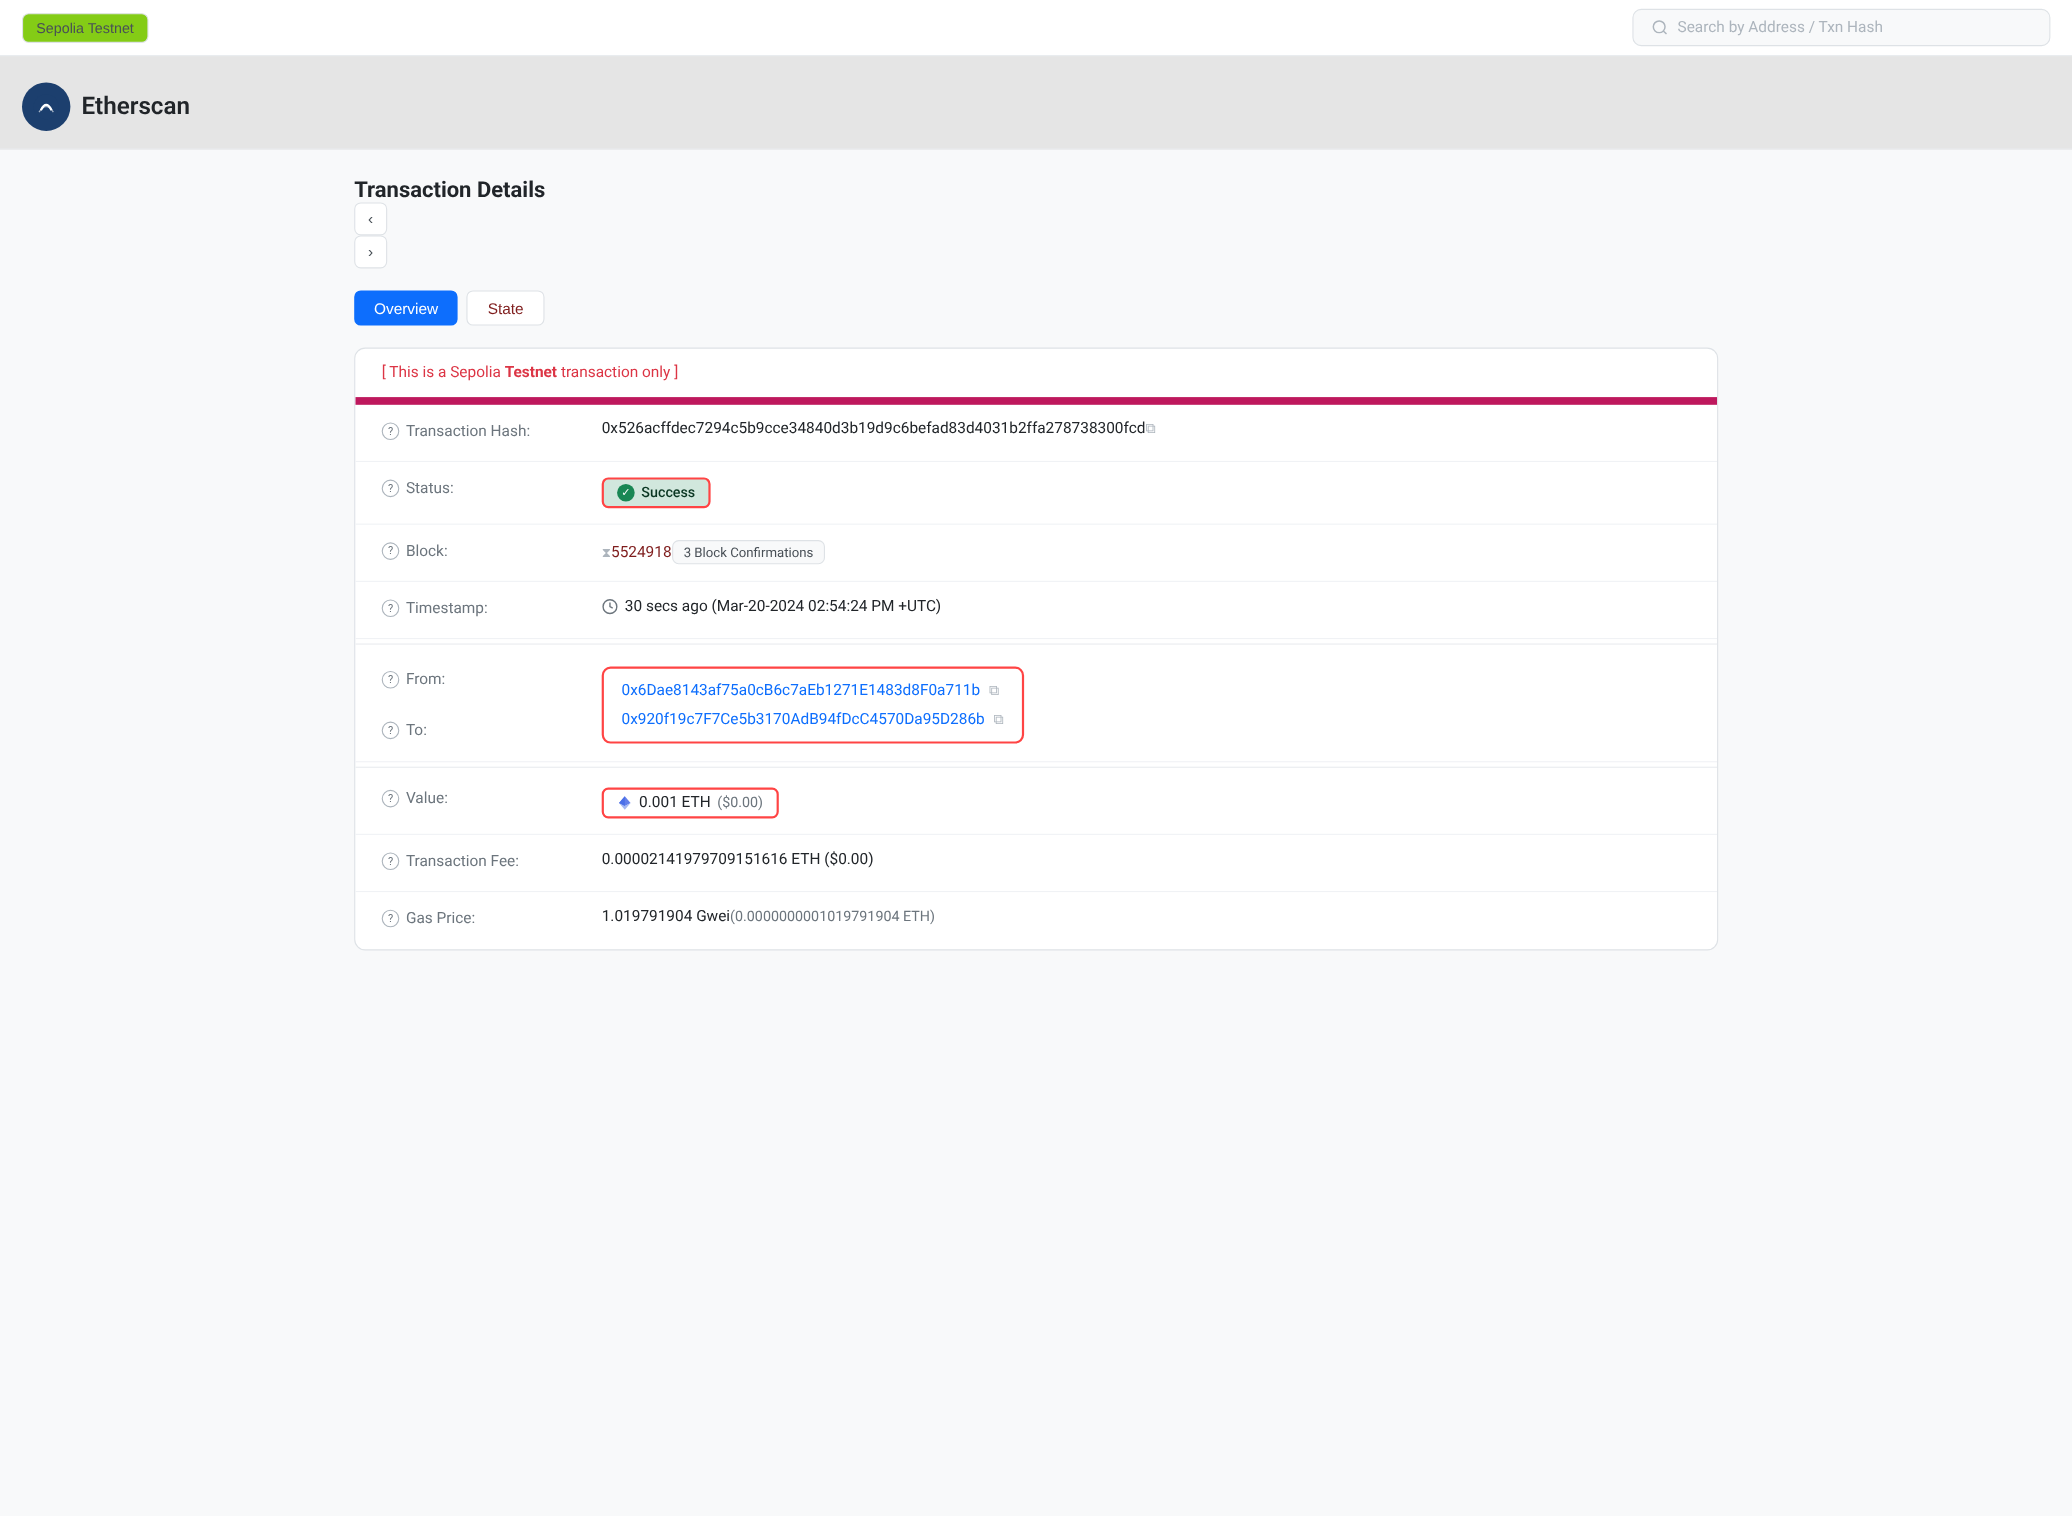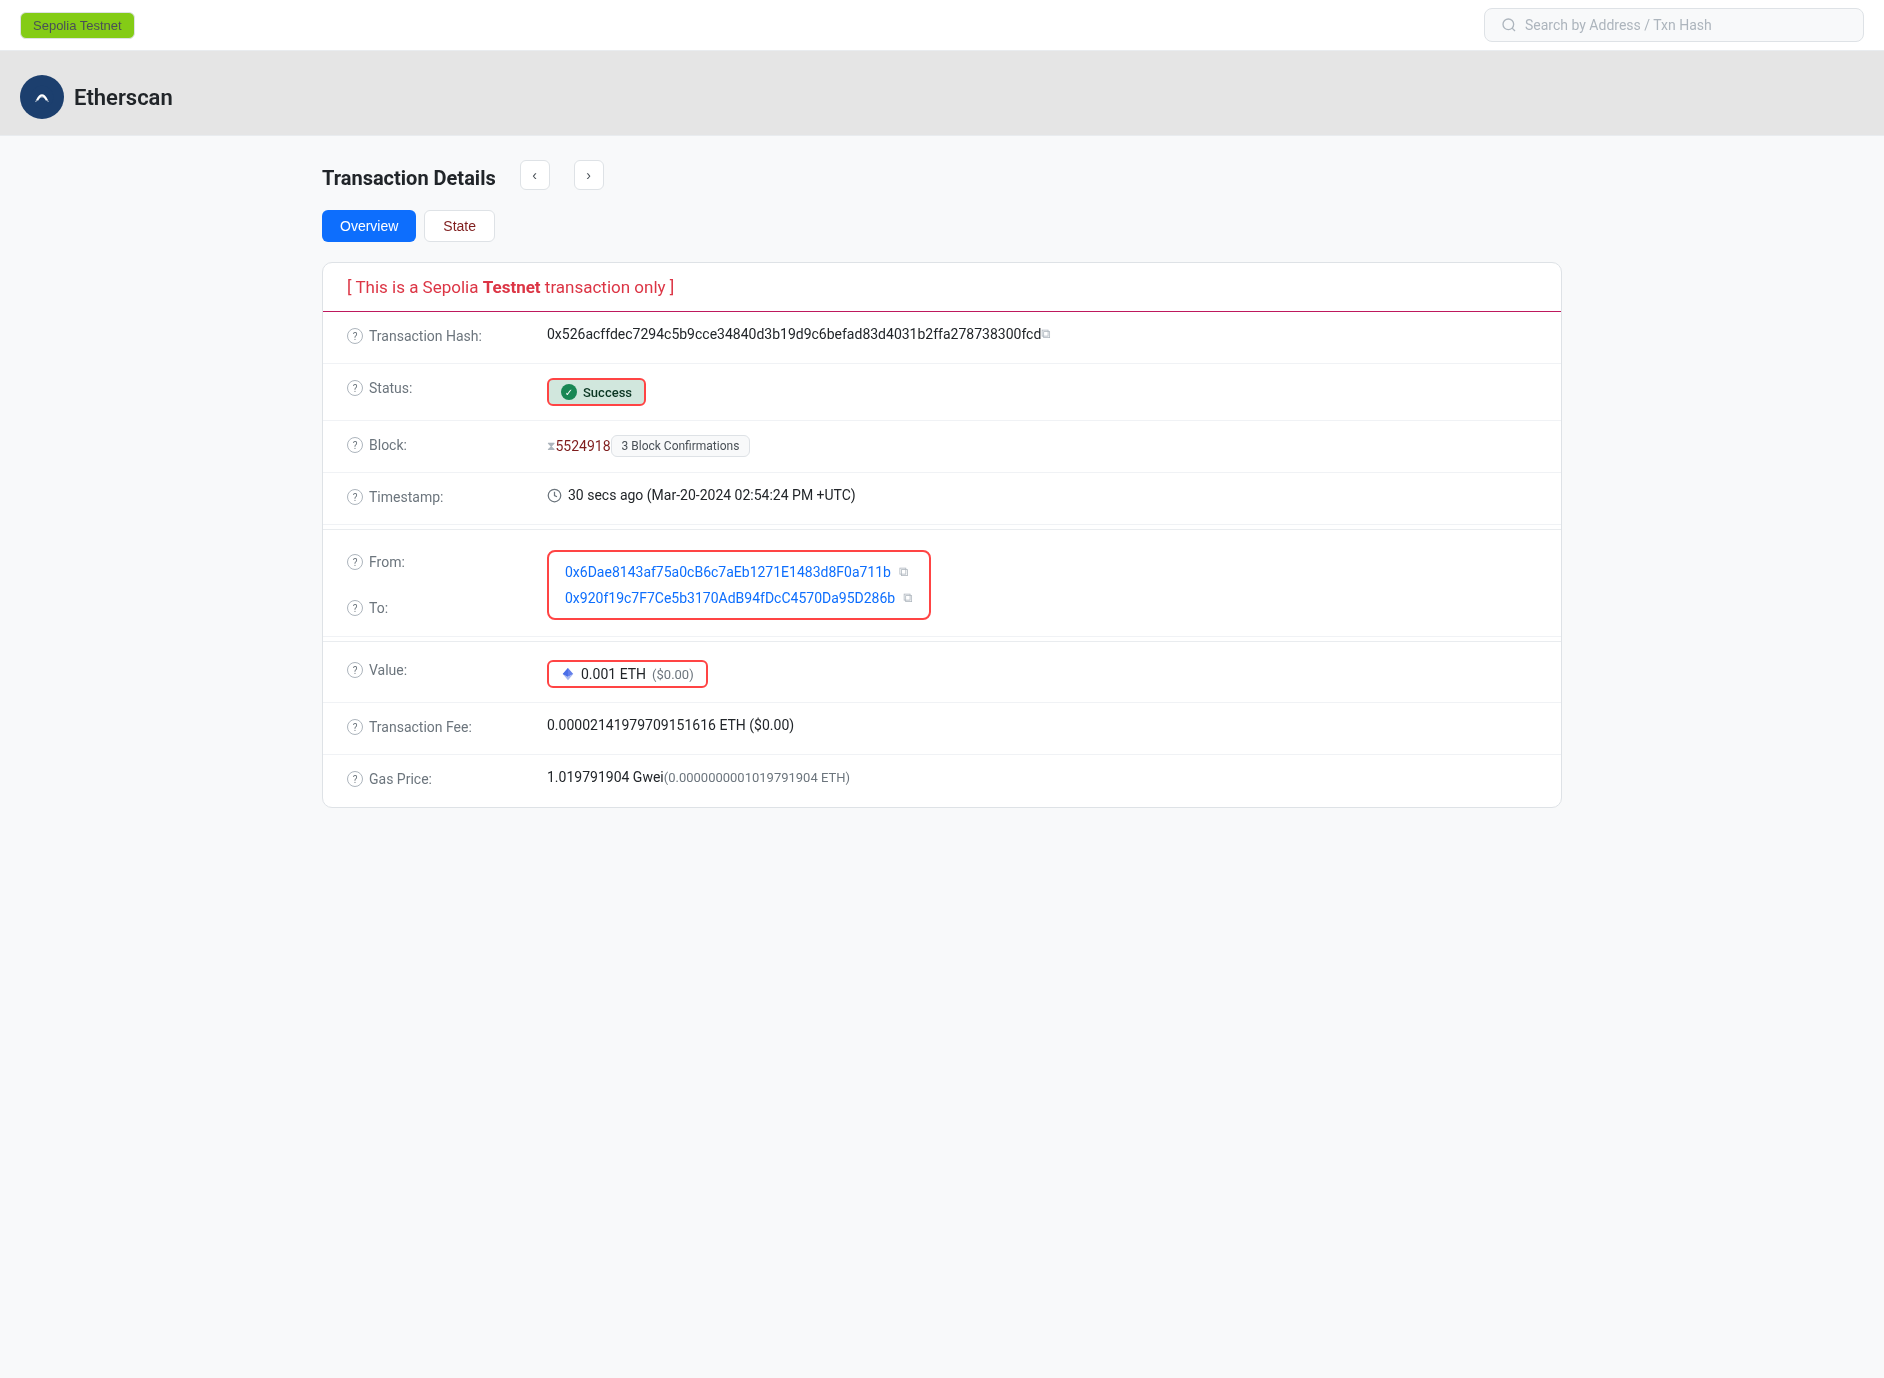--- a/index.html
+++ b/index.html
@@ -66,23 +66,24 @@
     
     .content {
       max-width: 1280px;
       margin: 0 auto;
       padding: 24px 20px;
     }
 
     
     .page-title-row {
       display: flex;
-      align-items: flex-end;
-      gap: 24px;
+      align-items: flex-start;
+      gap: 0;
       margin-bottom: 20px;
+      flex-direction: column;
     }
     .page-title {
       font-size: 20px;
       font-weight: 700;
       color: #212529;
     }
     .nav-btn {
       border: 1px solid #dee2e6;
       background: #fff;
       border-radius: 6px;
@@ -123,22 +124,22 @@
     .card {
       background: #fff;
       border: 1px solid #dee2e6;
       border-radius: 10px;
       overflow: hidden;
     }
 
     
     .testnet-notice {
       padding: 14px 24px;
-      border-bottom: 1px solid #be185d;
-      font-size: 17px;
+      border-bottom: 7px solid #be185d;
+      font-size: 14px;
       color: #dc3545;
     }
     .testnet-notice .bold { font-weight: 700; }
     .detail-row {
       display: flex;
       align-items: flex-start;
       padding: 14px 24px;
       border-bottom: 1px solid #f0f2f5;
       min-height: 52px;
     }

